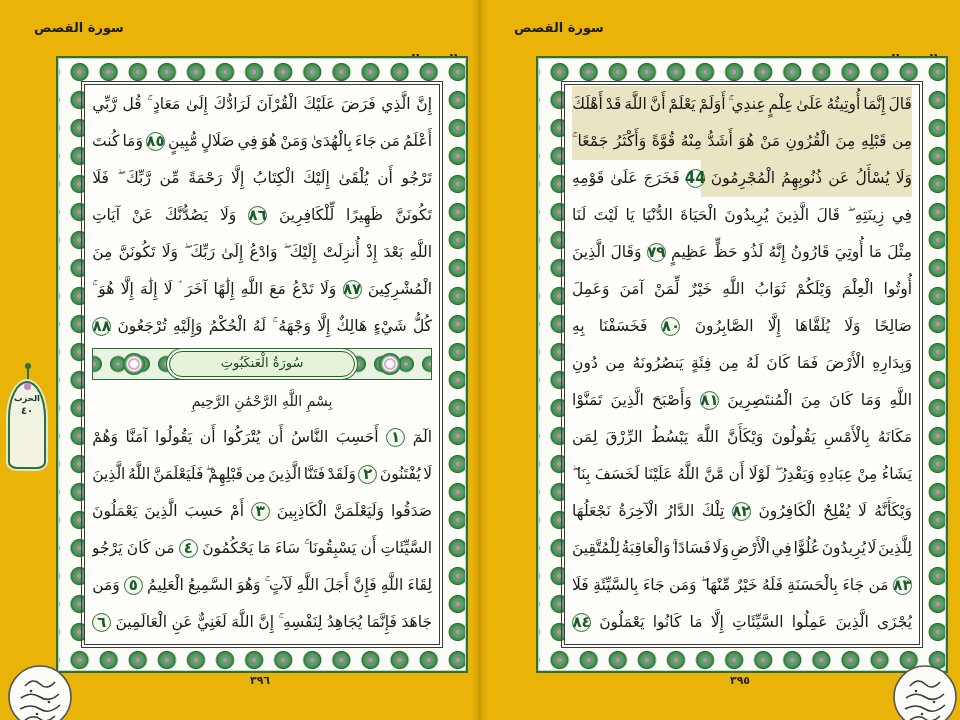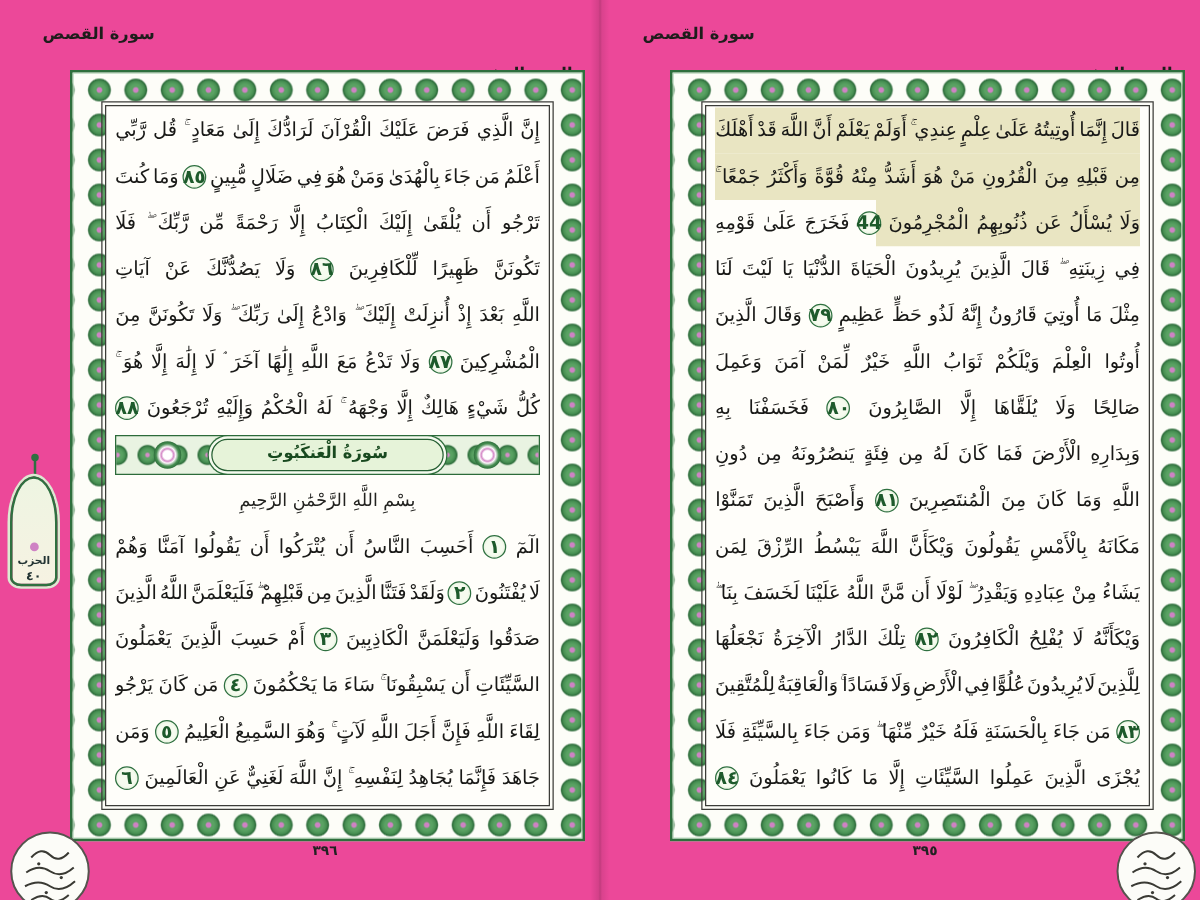--- a/index.html
+++ b/index.html
@@ -1,19 +1,19 @@
 <!DOCTYPE html>
 <html lang="ar"><head>
 <meta charset="utf-8">
 <style>
   html,body{margin:0;padding:0;}
   body{font-family:"DejaVu Sans",sans-serif;background:#e9e9e6;}
   .spread{position:relative;width:960px;height:720px;background:#eeeeeb;overflow:hidden;
           box-shadow:inset 0 -22px 24px -14px rgba(0,0,0,.16), inset 0 4px 10px -6px rgba(0,0,0,.06);}
-  .page-col{position:absolute;top:0;height:720px;width:480px;background:#ec4899;}
+  .page-col{position:absolute;top:0;height:720px;width:480px;background:#eab308;}
   .col0{left:0;}
   .col1{left:480px;}
   .gutter{position:absolute;top:0;left:472px;width:16px;height:720px;pointer-events:none;
           background:linear-gradient(to right,rgba(0,0,0,0),rgba(0,0,0,.10) 42%,rgba(0,0,0,.18) 50%,rgba(0,0,0,.08) 60%,rgba(0,0,0,0));}
 
   
   .hdr{position:absolute;top:20px;font-size:13px;font-weight:bold;color:#1d1d1b;direction:rtl;letter-spacing:0;}
   .hdr-surah{left:34px;}
   .hdr-juz{right:22px;margin-top:32px;}
 
@@ -46,21 +46,21 @@
   .banner-band{position:relative;width:100%;height:32px;border:1.5px solid #2c6b3a;box-sizing:border-box;
     background-color:#e9f3e2;
     background-image:
       radial-gradient(circle,#d58cc8 1.5px,rgba(0,0,0,0) 2.2px),
       radial-gradient(circle,#5aa263 4px,#478f52 6px,#2c6b3a 7.6px,rgba(0,0,0,0) 8.4px);
     background-size:24px 29px;background-position:center;
     display:flex;align-items:center;justify-content:center;}
   .cartouche{position:relative;z-index:2;min-width:46%;height:24px;line-height:22px;text-align:center;
     background:#e6f3d9;border:1.4px solid #265f33;border-radius:13px;
     box-shadow:0 0 0 2px #f4faee, 0 0 0 3px #2c6b3a;
-    font-size:13px;font-weight:bold;color:#18491f;direction:rtl;padding:0 14px;}
+    font-size:13px;font-weight:normal;color:#18491f;direction:rtl;padding:0 14px;}
   .rosette{position:absolute;top:50%;width:22px;height:22px;border-radius:50%;transform:translateY(-50%);
     background:radial-gradient(circle,#fff 22%,#d58cc8 32%,#fdf6fb 42%,#478f52 58%,#2c6b3a 72%,rgba(0,0,0,0) 78%);}
   .rosette.l{left:9%;}
   .rosette.r{right:9%;}
 
   
   .row-basmala{height:36px;line-height:36px;text-align:center;direction:rtl;
                font-size:14px;color:#22221f;}
 
   
@@ -69,21 +69,21 @@
   
   .page-col .page-num{left:0;}
 
   
   .hizb{position:absolute;left:5px;top:366px;width:46px;height:110px;}
   .hizb .spire{position:absolute;left:50%;top:0;width:2px;height:16px;background:#2f7040;transform:translateX(-50%);}
   .hizb .spire::before{content:"";position:absolute;top:-3px;left:-2px;width:6px;height:6px;background:#2f7040;border-radius:50%;}
   .hizb .dome{position:absolute;left:3px;top:15px;width:38px;height:88px;box-sizing:border-box;
     border:2.2px solid #2f7040;background:linear-gradient(#eef5e2,#f6f2e2);
     border-radius:50% 50% 9px 9px / 42% 42% 7px 7px;
-    display:flex;flex-direction:column;align-items:center;justify-content:flex-end;gap:2px;
+    display:flex;flex-direction:column;align-items:center;justify-content:flex-start;gap:2px;
     box-shadow:0 0 0 2px #dcead2;}
   .hizb .dot{width:7px;height:7px;border-radius:50%;background:#cf82c4;margin-bottom:1px;}
   .hizb .lbl{font-size:8.5px;font-weight:bold;color:#233;direction:rtl;line-height:10px;}
   .hizb .num{font-size:10px;font-weight:bold;color:#233;}
 
   
   .seal{position:absolute;width:66px;height:66px;top:664px;}
   .seal-left{left:7px;}
   .seal-right{left:412px;} 
   .seal svg{display:block;}

